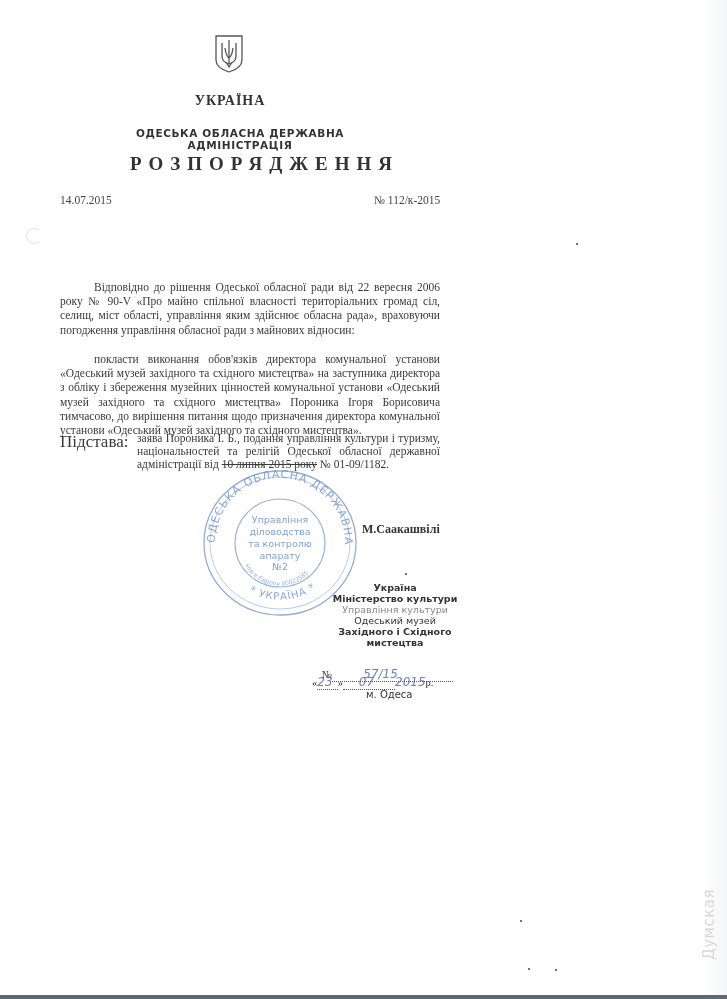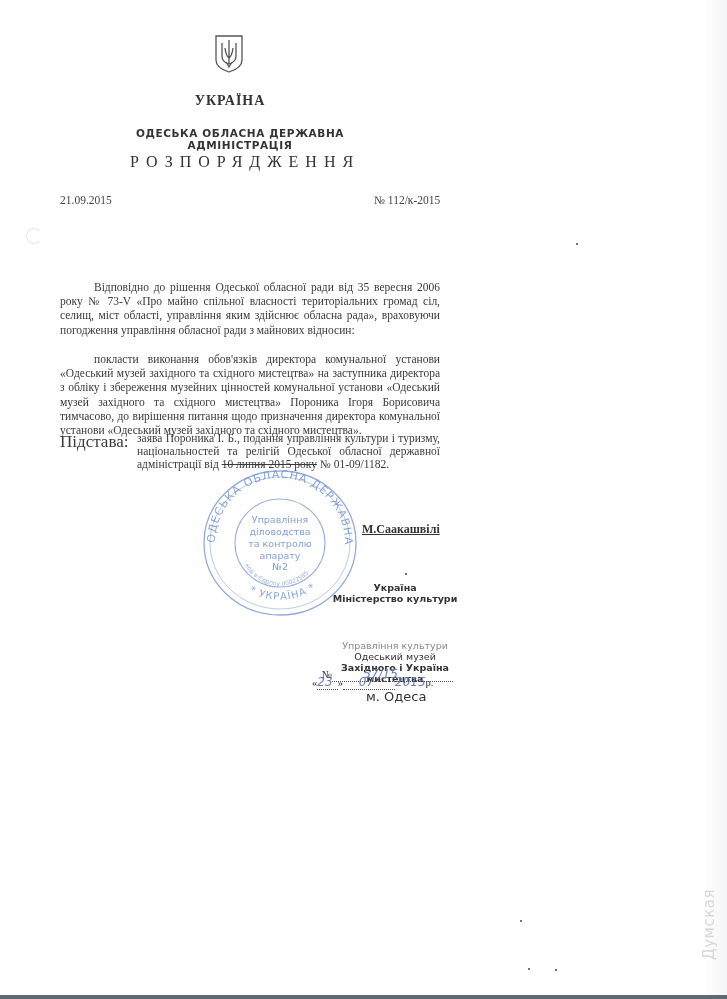--- a/index.html
+++ b/index.html
@@ -4,42 +4,42 @@
 <style>
   html, body { margin:0; padding:0; }
   body { width:727px; height:999px; background:#ffffff; position:relative; overflow:hidden; font-family:"Liberation Serif", serif; color:#2a2a2a; }
   .page { position:absolute; left:0; top:0; width:727px; height:819px; background:#fff; }
   .edge-right { position:absolute; left:705px; top:0; width:22px; height:999px; background:linear-gradient(90deg,#fdfdfd,#f4f5f6); }
   .edge-bottom { position:absolute; left:0; top:995px; width:727px; height:4px; background:#5d6a73; }
   .emblem { position:absolute; left:214px; top:34px; width:30px; height:40px; }
   .center { position:absolute; text-align:center; }
   .country { left:170px; top:93px; width:120px; font-size:14px; font-weight:bold; letter-spacing:1px; color:#333; }
   .admin { left:90px; top:127px; width:300px; font-family:"DejaVu Sans", sans-serif; font-size:10.5px; font-weight:bold; letter-spacing:0.6px; color:#333; }
-  .doctype { left:130px; top:153px; width:220px; font-size:16px; font-weight:normal; letter-spacing:7px; color:#333; }
+  .doctype { left:130px; top:153px; width:220px; font-size:19px; font-weight:bold; letter-spacing:7px; color:#333; }
   .date { position:absolute; left:60px; top:194px; font-size:11.5px; color:#444; }
   .number { position:absolute; left:374px; top:194px; font-size:11.5px; color:#444;text-align:center; }
   .title { position:absolute; left:85px; top:216px; width:355px; font-size:12px; font-weight:bold; line-height:14px; text-align:justify; color:#333; }
   .para { position:absolute; font-size:11.5px; line-height:14.2px; text-align:justify; color:#3a3a3a; }
   .p1 { left:60px; top:280px; width:380px; text-indent:34px; }
   .p2 { left:60px; top:352px; width:380px; text-indent:34px; }
   .basis-label { position:absolute; left:60px; top:432px; font-size:17px; color:#3a3a3a; }
   .basis-text { position:absolute; left:137px; top:432px; width:303px; font-size:11.5px; line-height:13px; text-align:justify; color:#3a3a3a; }
   .strike { text-decoration:line-through; }
   .signer-title { position:absolute; left:60px; top:508px; font-size:12px; line-height:15px; color:#333; }
   .signer-title b { font-weight:bold; }
-  .signer-name { position:absolute; left:362px; top:522px; font-size:12px; font-weight:bold; color:#333;text-decoration:underline; }
+  .signer-name { position:absolute; left:362px; top:522px; font-size:12px; font-weight:bold; color:#333; }
   .seal { position:absolute; left:195px; top:465px; width:170px; height:155px; }
   .stamp { position:absolute; left:320px; top:582px; width:150px; text-align:center; font-family:"DejaVu Sans", sans-serif; font-size:9.5px; line-height:11px; color:#333; }
   .stamp .b { font-weight:bold; }
-  .stamp .faded { color:#888;margin-top:36px; }
+  .stamp .faded { color:#888; }
   .stamp-date { position:absolute; left:312px; top:675px; width:180px; font-size:10.5px; color:#333; }
   .stamp-date .hand { font-family:"DejaVu Sans", sans-serif; font-style:italic; color:#6d7fbf; font-size:12px; }
   .stamp-num { position:absolute; left:322px; top:667px; width:170px; font-size:10.5px; color:#333; }
   .stamp-num .hand { font-family:"DejaVu Sans", sans-serif; font-style:italic; color:#6d7fbf; font-size:12px;margin-left:26px; }
-  .stamp-city { position:absolute; left:366px; top:689px; font-family:"DejaVu Sans", sans-serif; font-size:13px; color:#333; }
+  .stamp-city { position:absolute; left:366px; top:689px; font-family:"DejaVu Sans", sans-serif; font-size:10px; color:#333; }
   .dots { border-bottom:1px dotted #555; display:inline-block; }
   .speck { position:absolute; width:2px; height:2px; background:#444; border-radius:1px; }
   .watermark { position:absolute; left:700px; top:960px; transform:rotate(-90deg); transform-origin:left top; font-family:"DejaVu Sans", sans-serif; font-size:15px; color:#d8d8d8; letter-spacing:0.5px; }
   .hole { position:absolute; left:26px; top:228px; width:14px; height:14px; border-radius:50%; border:1px solid #e6e6e6; border-right-color:transparent; }
 </style>
 </head>
 <body>
 
 <div class="page">
   <div class="edge-right"></div>
@@ -48,25 +48,25 @@
 
   <svg class="emblem" viewBox="0 0 30 40">
     <path d="M2 2 H28 V26 Q28 34 15 38 Q2 34 2 26 Z" fill="none" stroke="#555" stroke-width="1.3"></path>
     <path d="M15 6 V30 M8 9 V22 Q8 28 15 30 Q22 28 22 22 V9 M11 14 Q12 22 15 24 Q18 22 19 14 M12 28 L15 33 L18 28" fill="none" stroke="#555" stroke-width="1.3"></path>
   </svg>
 
   <div class="center country">УКРАЇНА</div>
   <div class="center admin">ОДЕСЬКА ОБЛАСНА ДЕРЖАВНА АДМІНІСТРАЦІЯ</div>
   <div class="center doctype">РОЗПОРЯДЖЕННЯ</div>
 
-  <div class="date">21.09.2015</div>
+  <div class="date">14.07.2015</div>
   <div class="number">№ 112/к-2015</div>
 
 
-  <div class="para p1">Відповідно до рішення Одеської обласної ради від 35 вересня 2006 року № 73-V «Про майно спільної власності територіальних громад сіл, селищ, міст області, управління яким здійснює обласна рада», враховуючи погодження управління обласної ради з майнових відносин:</div>
+  <div class="para p1">Відповідно до рішення Одеської обласної ради від 22 вересня 2006 року № 90-V «Про майно спільної власності територіальних громад сіл, селищ, міст області, управління яким здійснює обласна рада», враховуючи погодження управління обласної ради з майнових відносин:</div>
   <div class="para p2">покласти виконання обов'язків директора комунальної установи «Одеський музей західного та східного мистецтва» на заступника директора з обліку і збереження музейних цінностей комунальної установи «Одеський музей західного та східного мистецтва» Пороника Ігоря Борисовича тимчасово, до вирішення питання щодо призначення директора комунальної установи «Одеський музей західного та східного мистецтва».</div>
 
   <div class="basis-label">Підстава:</div>
   <div class="basis-text"><span>заява Пороника І. Б., подання управління культури і туризму, національностей та релігій Одеської обласної державної адміністрації від </span><span class="strike">10 липня 2015 року</span><span> № 01-09/1182.</span></div>
 
   <div class="signer-name">М.Саакашвілі</div>
 
   <svg class="seal" viewBox="0 0 170 155">
     <defs>
       <path id="sealArc" d="M20 78 A65 65 0 1 1 150 78"></path>
@@ -92,21 +92,21 @@
       <text x="85" y="94">апарату</text>
       <text x="85" y="105">№2</text>
     </g>
   </svg>
 
   <div class="stamp">
     <div class="b">Україна</div>
     <div class="b">Міністерство культури</div>
     <div class="faded">Управління культури</div>
     <div>Одеський музей</div>
-    <div class="b">Західного і Україна</div>
+    <div class="b">Західного і Східного</div>
     <div class="b">мистецтва</div>
   </div>
 
   <div class="stamp-date">
     <span>«</span><span class="dots"><span class="hand">23</span>&nbsp;&nbsp;</span><span>»</span><span class="dots">&nbsp;&nbsp;&nbsp;&nbsp;&nbsp;&nbsp;<span class="hand">07</span>&nbsp;&nbsp;&nbsp;&nbsp;&nbsp;&nbsp;&nbsp;&nbsp;</span><span class="hand">2015</span><span>р.</span>
   </div>
   <div class="stamp-num">
     <span>№</span><span class="dots">&nbsp;&nbsp;<span class="hand">57/15</span>&nbsp;&nbsp;&nbsp;&nbsp;&nbsp;&nbsp;&nbsp;&nbsp;&nbsp;&nbsp;&nbsp;&nbsp;&nbsp;&nbsp;&nbsp;&nbsp;&nbsp;&nbsp;&nbsp;&nbsp;&nbsp;</span>
   </div>
   <div class="stamp-city">м. Одеса</div>

